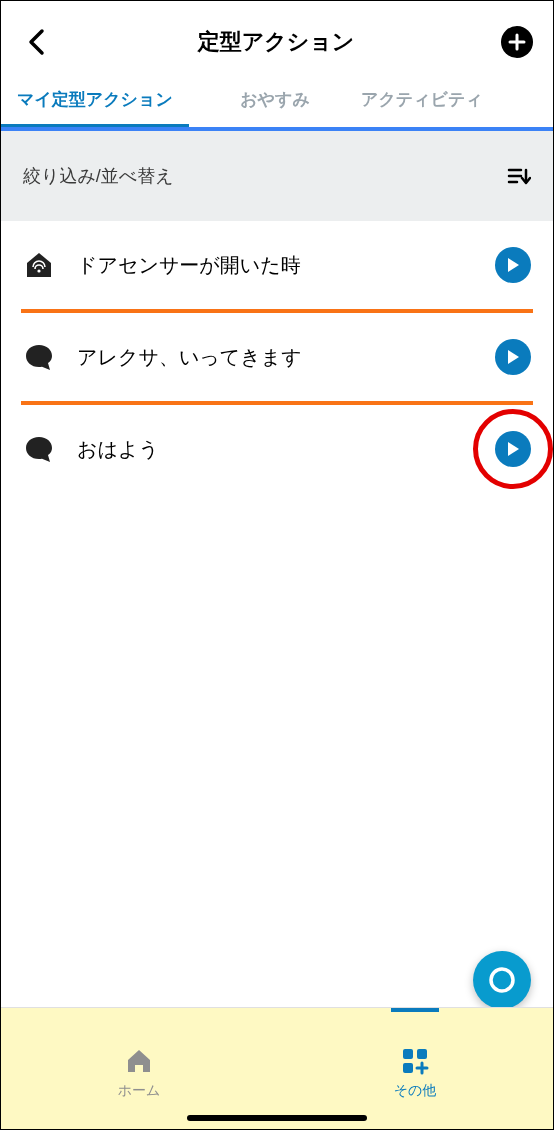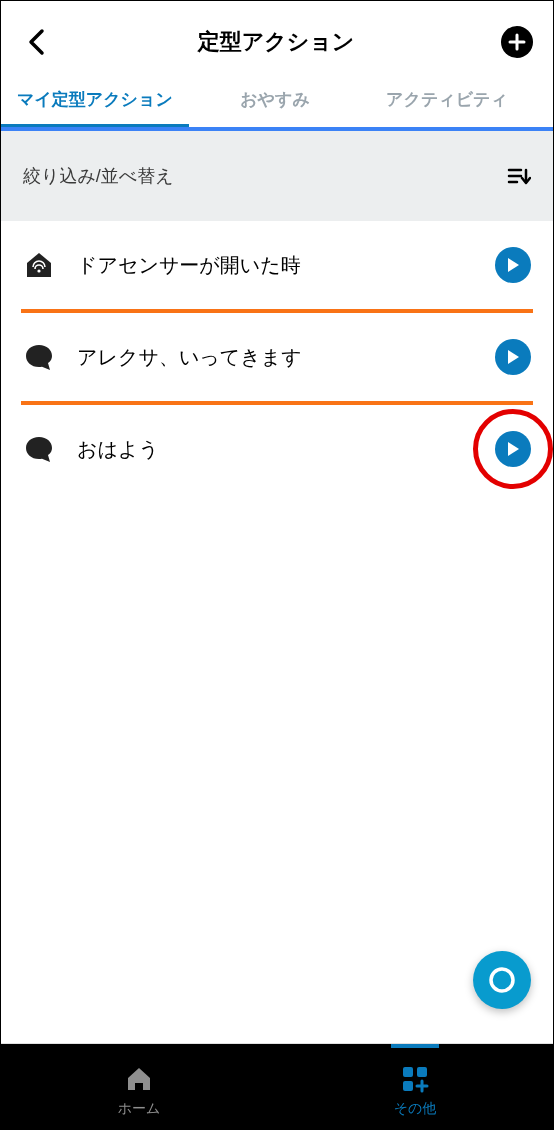--- a/index.html
+++ b/index.html
@@ -44,21 +44,21 @@
       flex: 1;
       display: flex;
       align-items: center;
       justify-content: center;
       font-size: 17px;
       font-weight: 700;
       color: #9aa5ad;
       position: relative;
     }
     .tab:first-child { justify-content: flex-start; padding-left: 16px; }
-    .tab:last-child { justify-content: center; padding-right: 20px; }
+    .tab:last-child { justify-content: flex-start; padding-right: 20px; }
     .tab.active {
       color: #0a7bbd;
     }
     .tab.active::after {
       content: '';
       position: absolute;
       left: 0; right: 0; bottom: 0;
       height: 3px;
       background: #0a7bbd;
     }
@@ -114,24 +114,24 @@
       bottom: 120px;
       width: 58px; height: 58px;
       border-radius: 50%;
       background: #089bce;
       display: flex; align-items: center; justify-content: center;
       box-shadow: 0 3px 8px rgba(0,0,0,0.25);
     }
     .bottom-nav {
       position: absolute;
       left: 0; right: 0; bottom: 0;
-      height: 86px;
+      height: 122px;
       border-top: 1px solid #e0e0e0;
       display: flex;
-      background: #000000;
+      background: #fef9c3;
     }
     .nav-item {
       flex: 1;
       display: flex;
       flex-direction: column;
       align-items: center;
       justify-content: center;
       gap: 6px;
       color: #8f8f8f;
       font-size: 14px;

